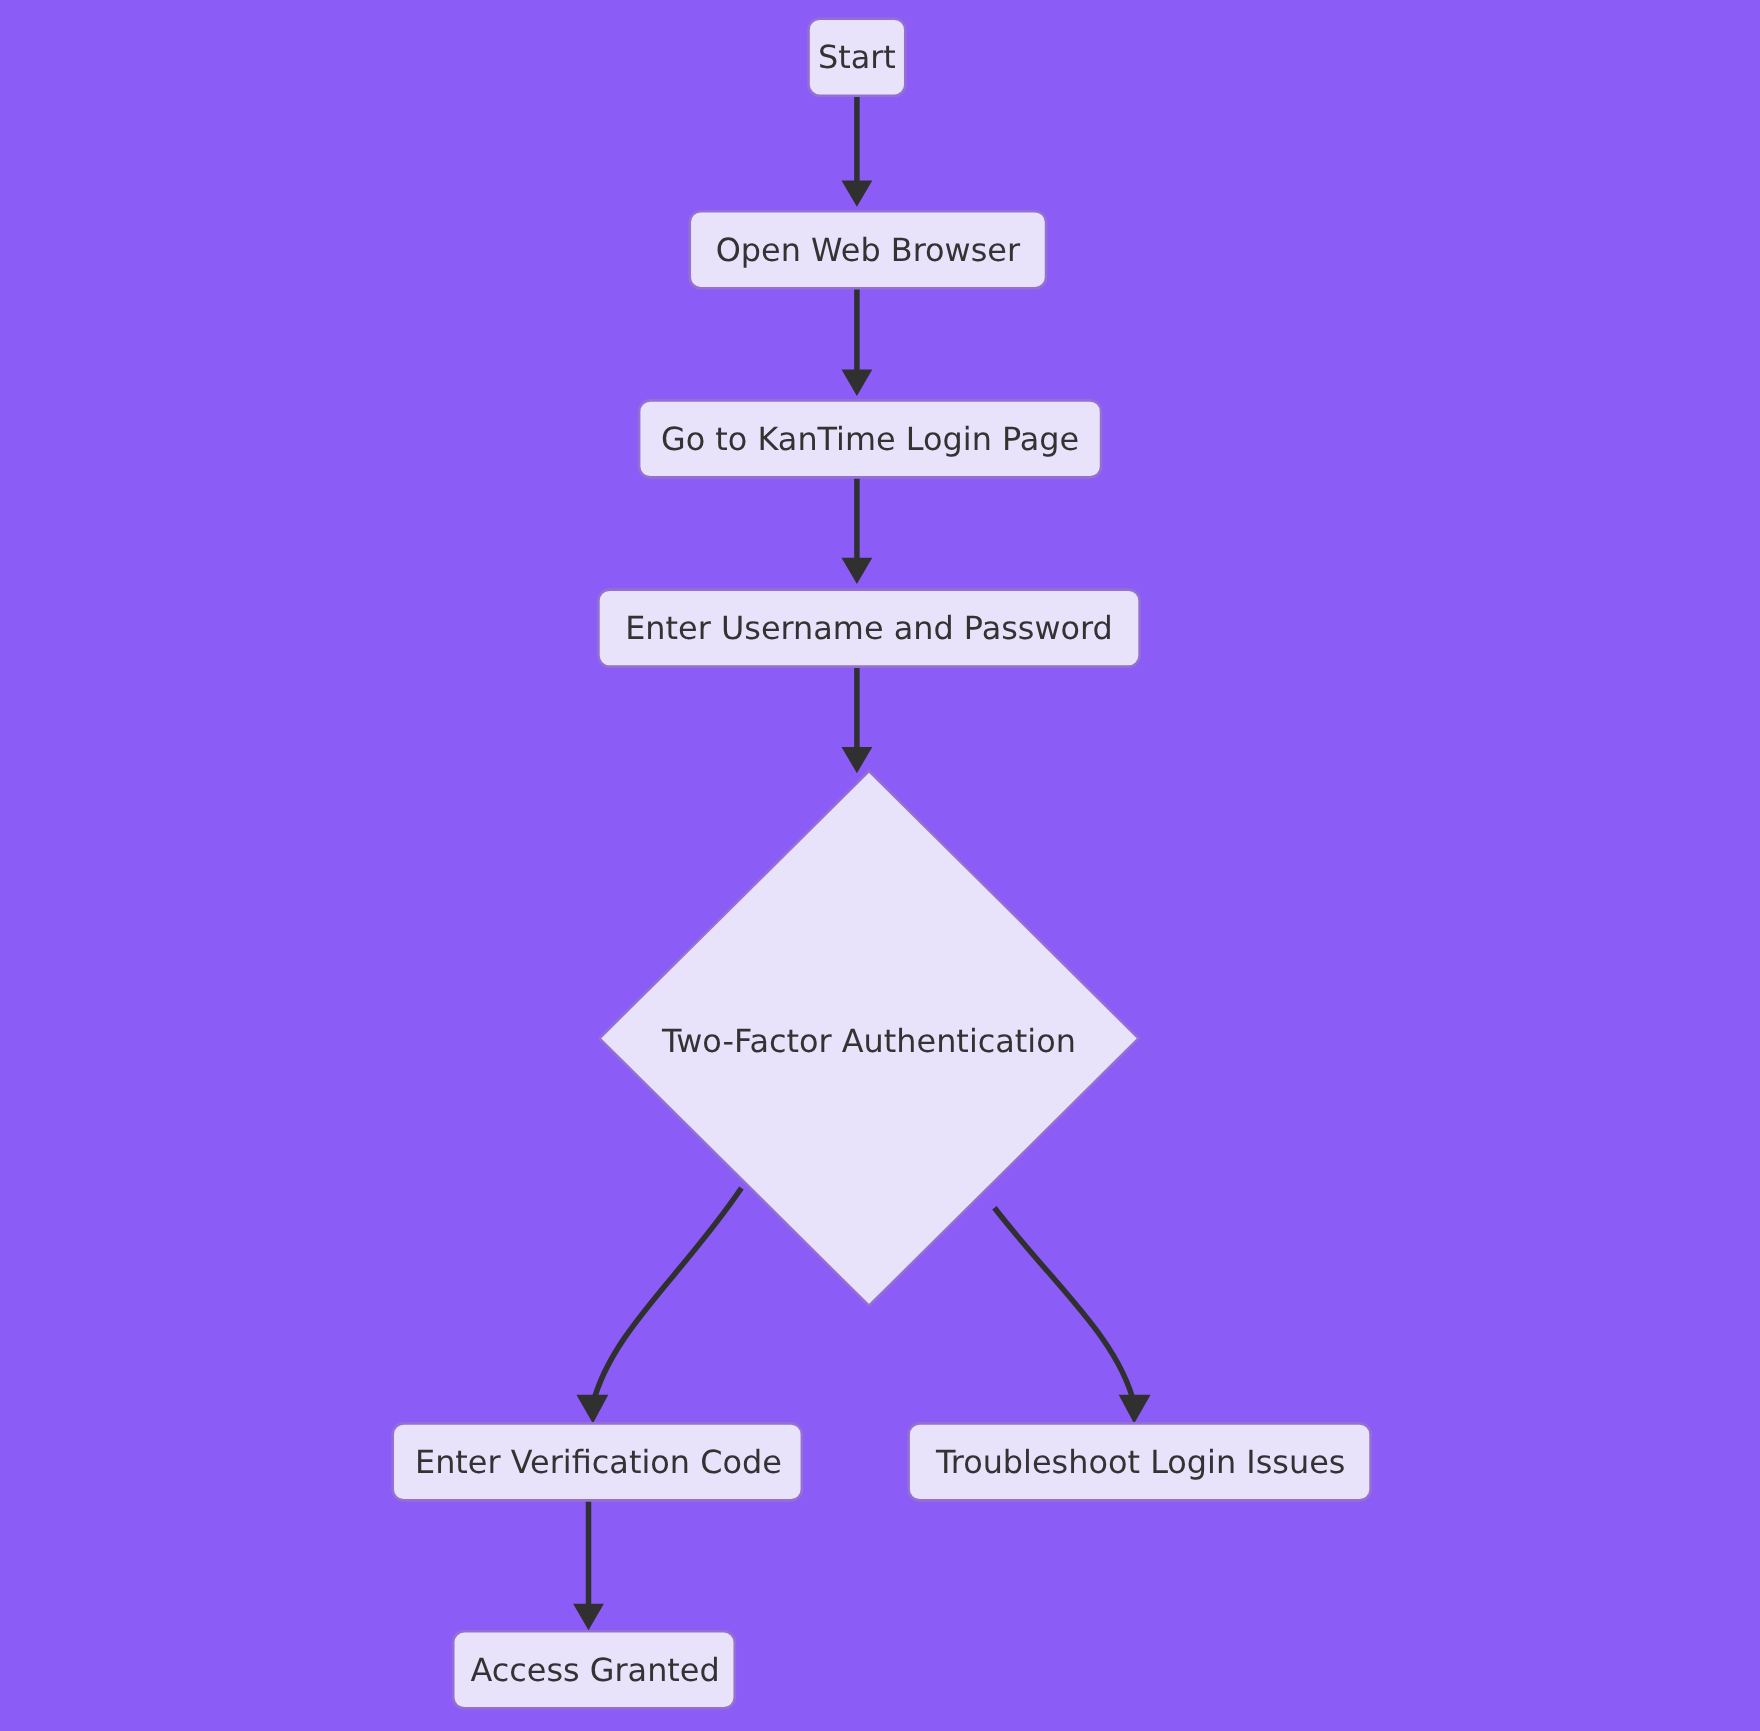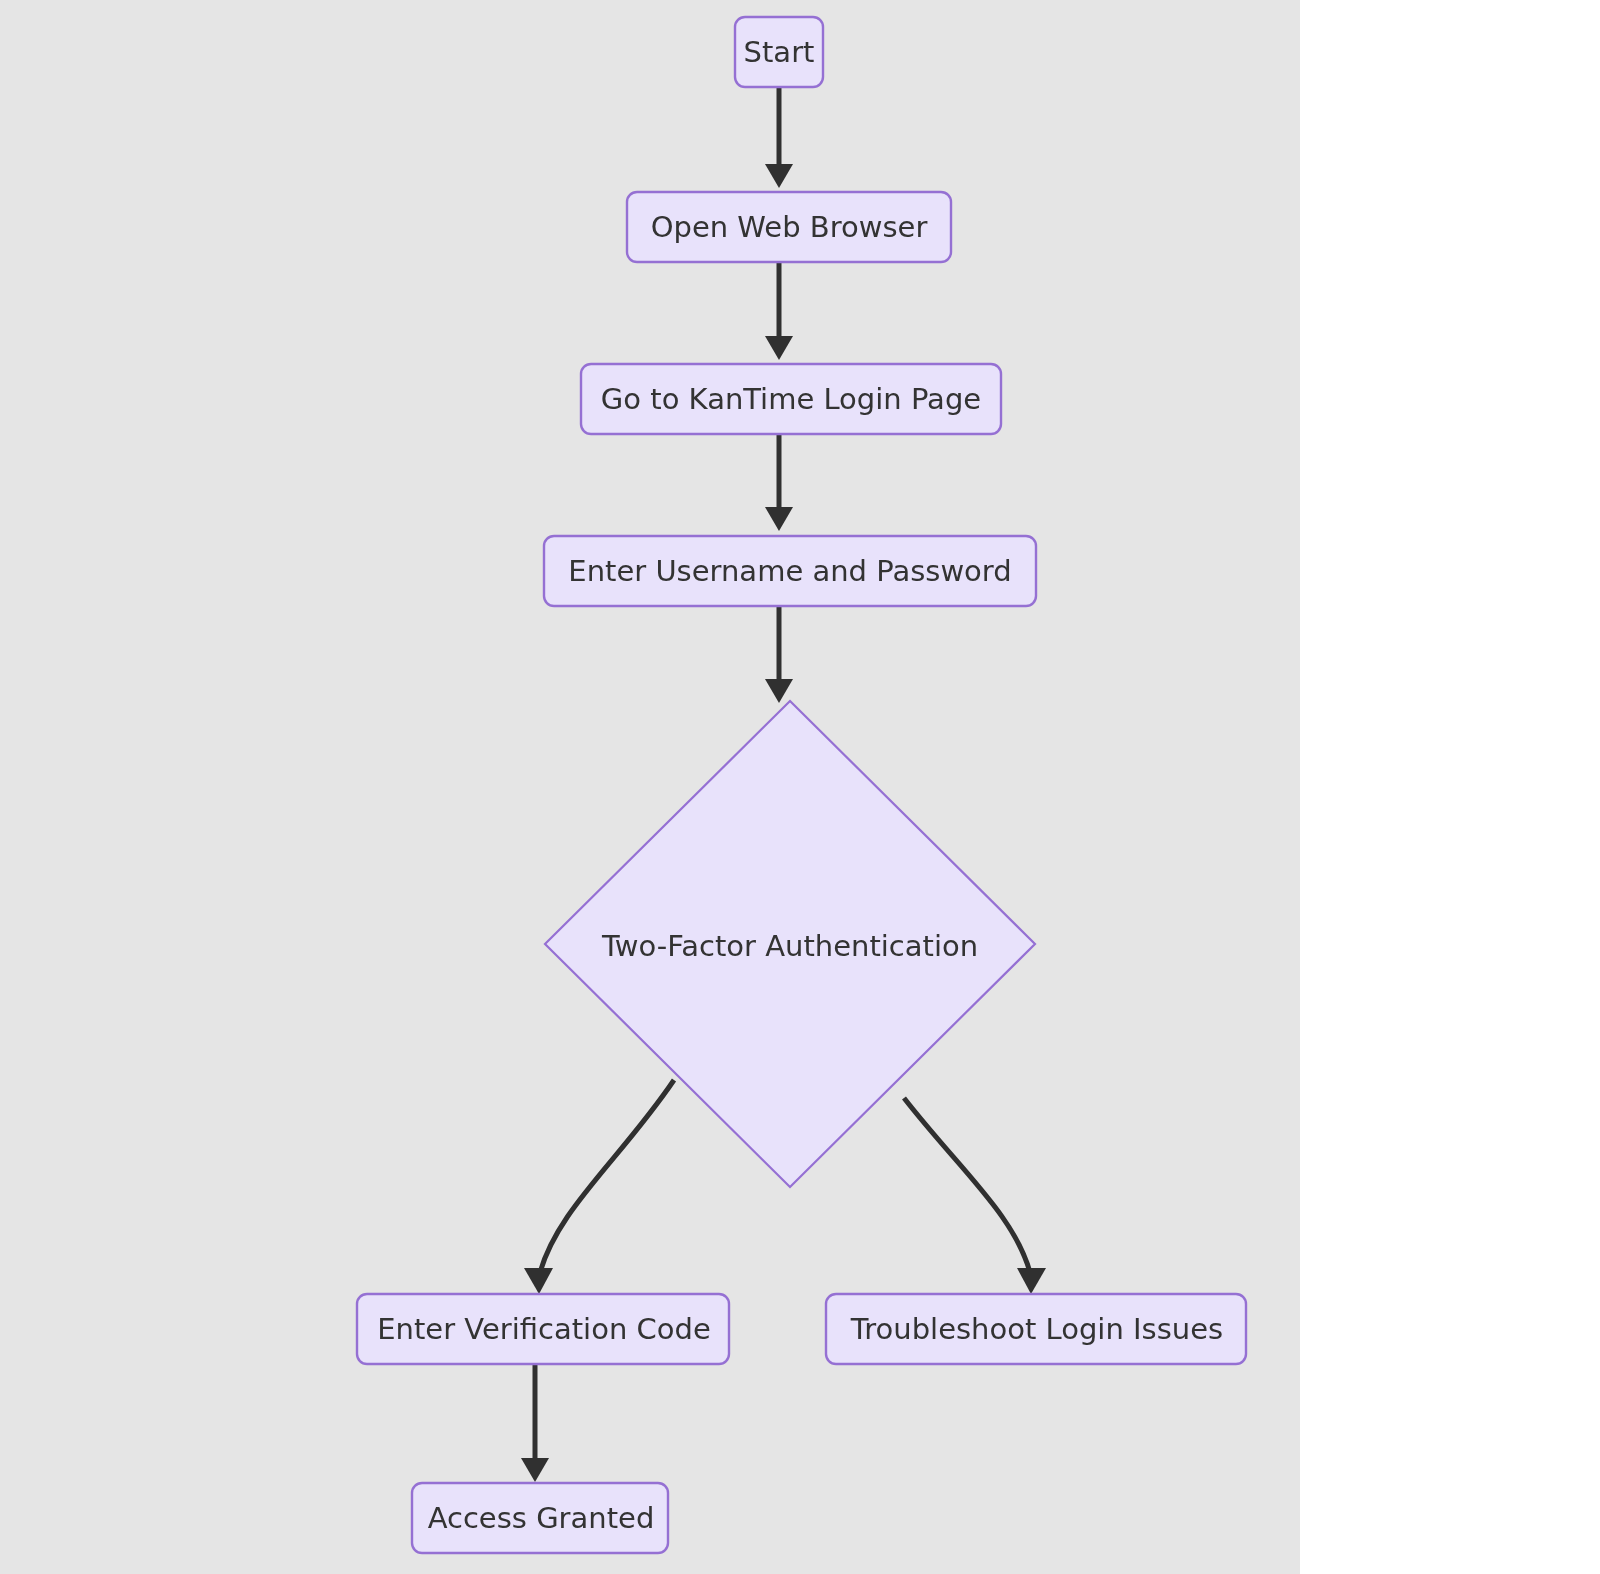--- a/index.html
+++ b/index.html
@@ -9,23 +9,23 @@
     background: #ffffff;
   }
   body {
     width: 1600px;
     height: 1574px;
     overflow: hidden;
     font-family: "DejaVu Sans", "Liberation Sans", sans-serif;
   }
   #flow-root {
     position: relative;
-    width: 1300px;
+    width: 1600px;
     height: 1574px;
-    background: #e5e5e5;
+    background: #8b5cf6;
   }
   svg#flow-svg {
     display: block;
     width: 1600px;
     height: 1574px;
   }
   .node-shape {
     fill: #e8e2fb;
     stroke: #9570d3;
     stroke-width: 2.4;

